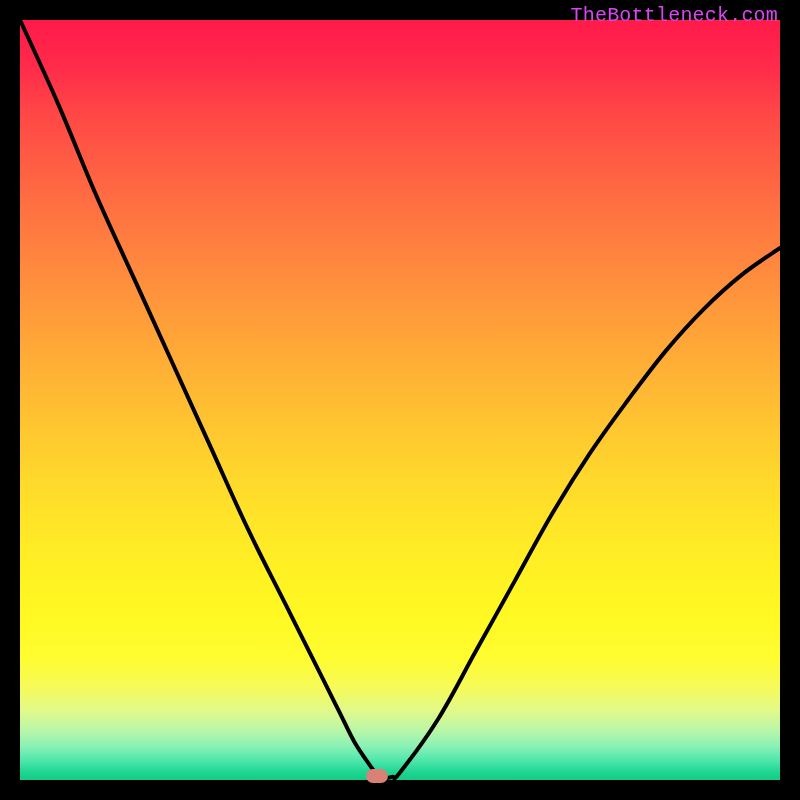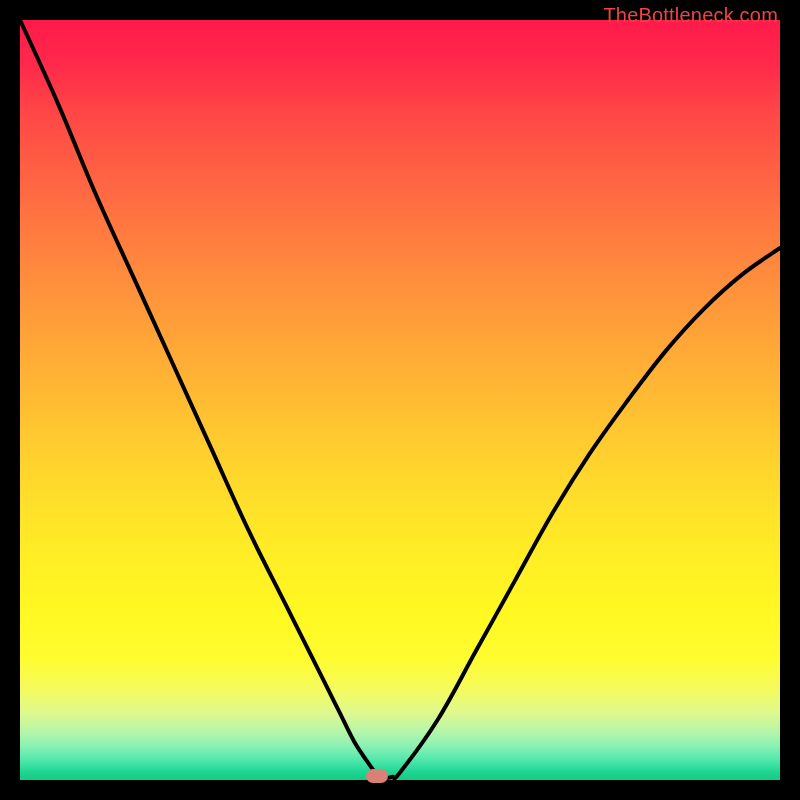--- a/index.html
+++ b/index.html
@@ -45,25 +45,26 @@
       #5ce9af 97%,
       #36dfa0 98.2%,
       #1ed491 99%,
       #14cc86 100%
     );
   }
   .watermark {
     position: absolute;
     top: 4px;
     right: 22px;
-    color: #ef4444;
+    color: #d946ef;
     font-size: 20px;
     font-weight: 500;
     letter-spacing: 0.2px;
     z-index: 5;
+    font-family: Liberation Mono, monospace;
   }
   svg.curve {
     position: absolute;
     left: 0;
     top: 0;
     width: 760px;
     height: 760px;
     z-index: 2;
   }
   .marker {

